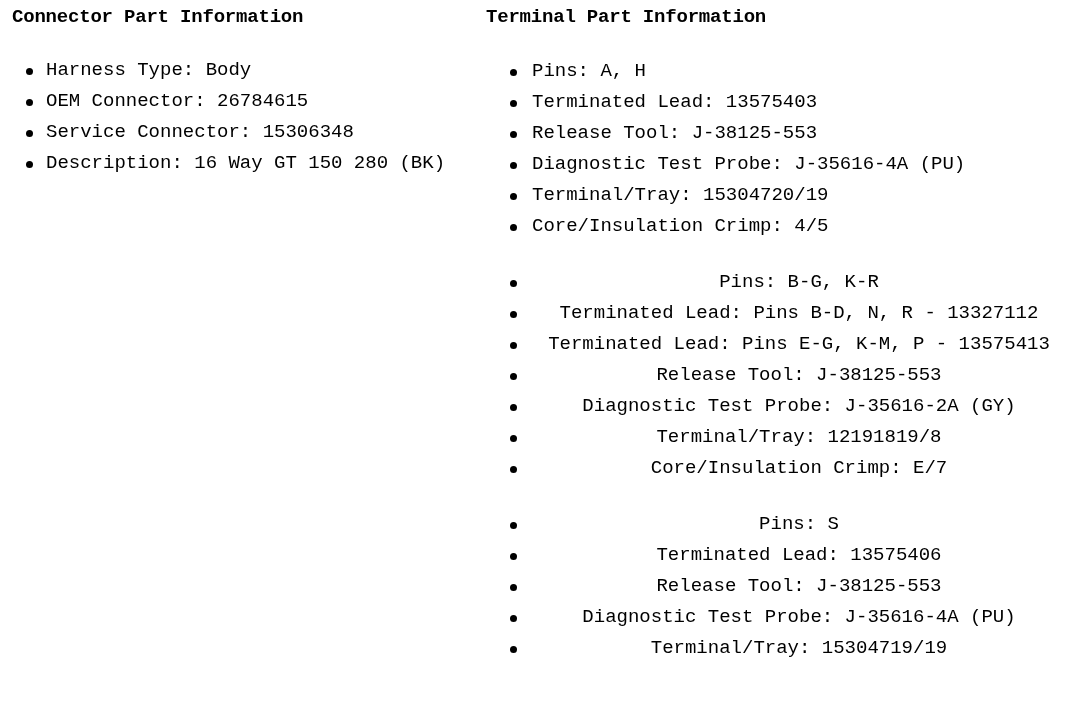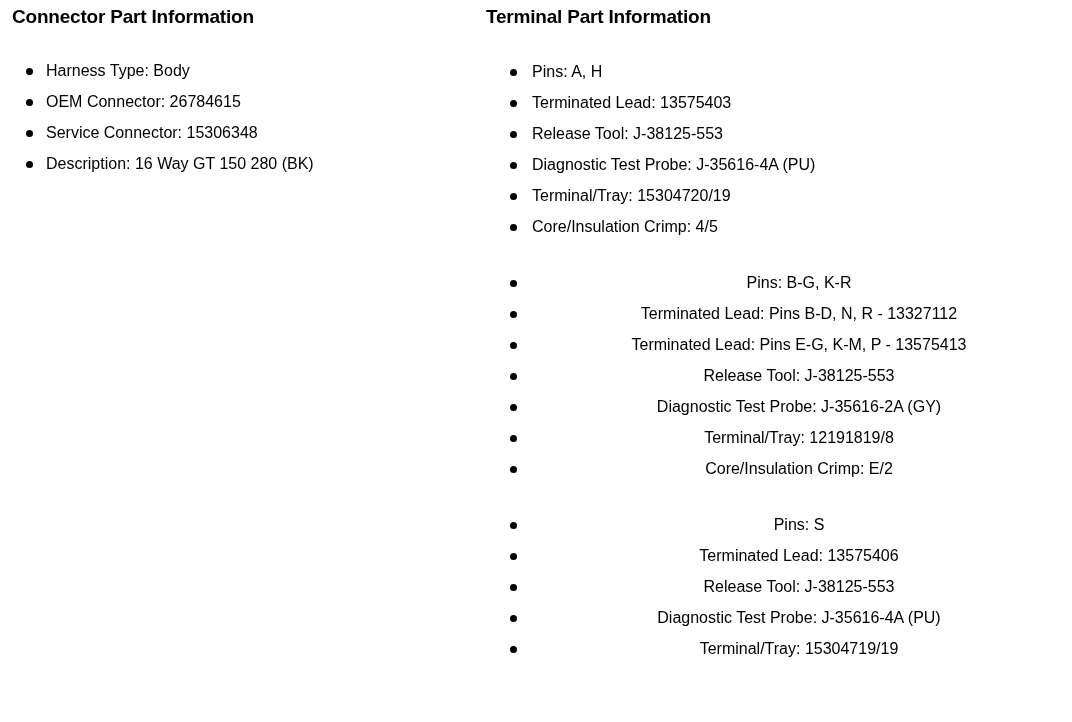--- a/index.html
+++ b/index.html
@@ -12,20 +12,21 @@
     height: 722px;
     font-family: "Liberation Sans", sans-serif;
     color: #000000;
     position: relative;
     overflow: hidden;
   }
   .page {
     position: relative;
     width: 1072px;
     height: 704px;
+    font-family: Liberation Mono, monospace;
   }
   .column {
     position: absolute;
     top: 0;
   }
   .col-left {
     left: 12px;
     width: 460px;
   }
   .col-right {
@@ -51,21 +52,21 @@
   }
   .group.first-right {
     margin-top: 27px;
   }
   .group + .group {
     margin-top: 25px;
     text-align: center;
   }
   .bullet-item {
     position: relative;
-    font-size: 16px;
+    font-size: 19px;
     line-height: 31px;
     padding-left: 34px;
     white-space: nowrap;
   }
   .bullet-item::before {
     content: "";
     position: absolute;
     left: 14px;
     top: 13px;
     width: 7px;
@@ -107,21 +108,21 @@
       <li class="bullet-item">Core/Insulation Crimp: 4/5</li>
     </ul>
 
     <ul class="group">
       <li class="bullet-item">Pins: B-G, K-R</li>
       <li class="bullet-item">Terminated Lead: Pins B-D, N, R - 13327112</li>
       <li class="bullet-item">Terminated Lead: Pins E-G, K-M, P - 13575413</li>
       <li class="bullet-item">Release Tool: J-38125-553</li>
       <li class="bullet-item">Diagnostic Test Probe: J-35616-2A (GY)</li>
       <li class="bullet-item">Terminal/Tray: 12191819/8</li>
-      <li class="bullet-item">Core/Insulation Crimp: E/2</li>
+      <li class="bullet-item">Core/Insulation Crimp: E/7</li>
     </ul>
 
     <ul class="group">
       <li class="bullet-item">Pins: S</li>
       <li class="bullet-item">Terminated Lead: 13575406</li>
       <li class="bullet-item">Release Tool: J-38125-553</li>
       <li class="bullet-item">Diagnostic Test Probe: J-35616-4A (PU)</li>
       <li class="bullet-item">Terminal/Tray: 15304719/19</li>
     </ul>
   </div>

